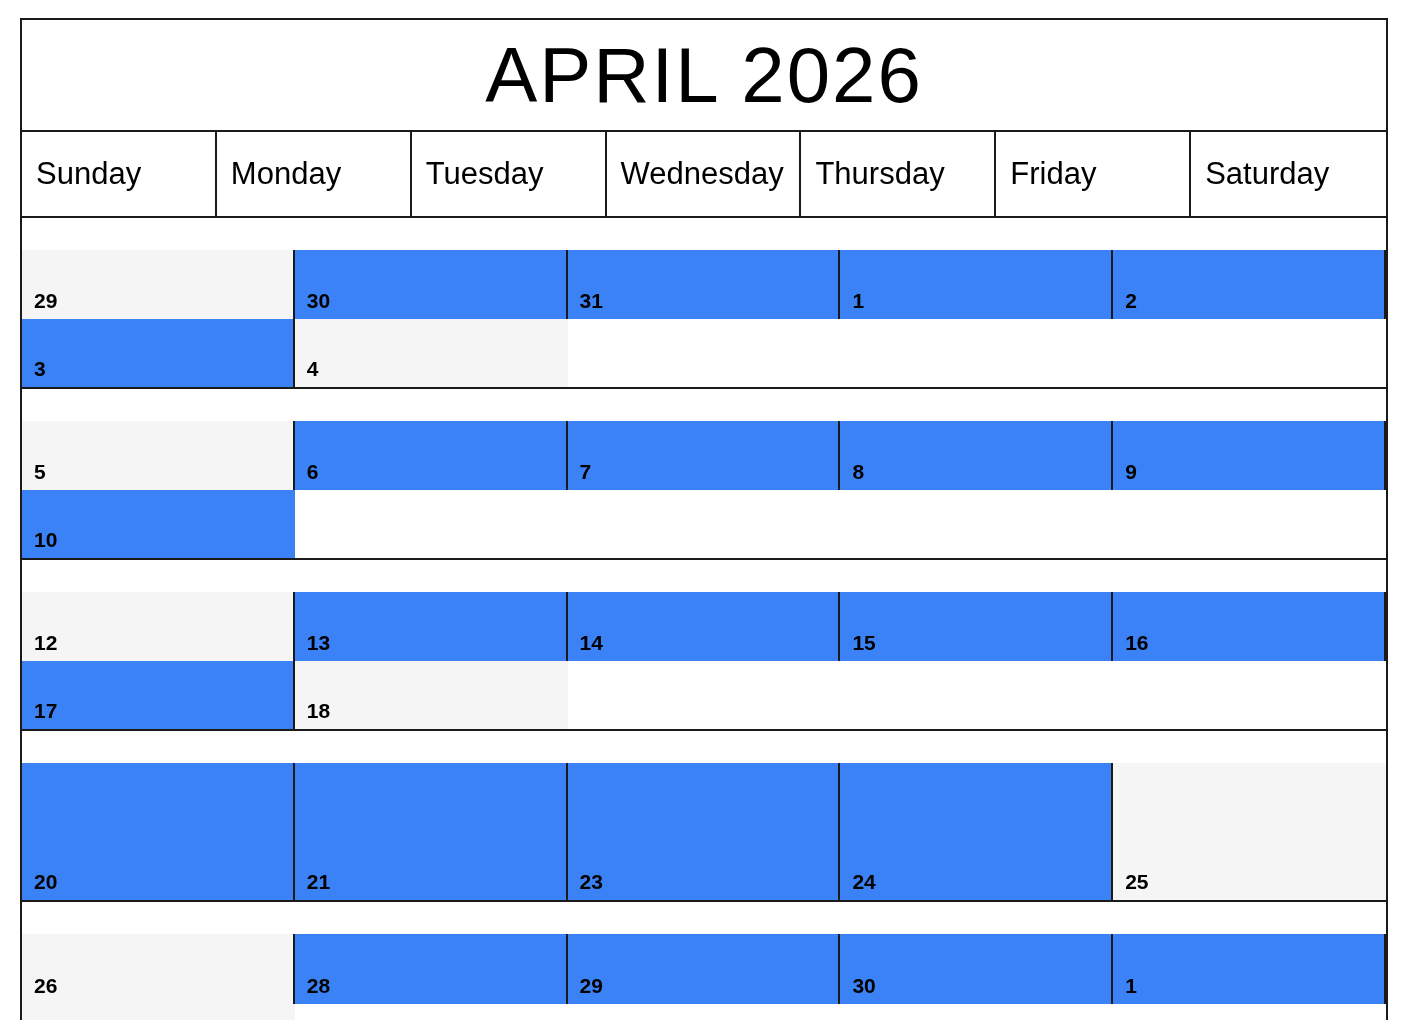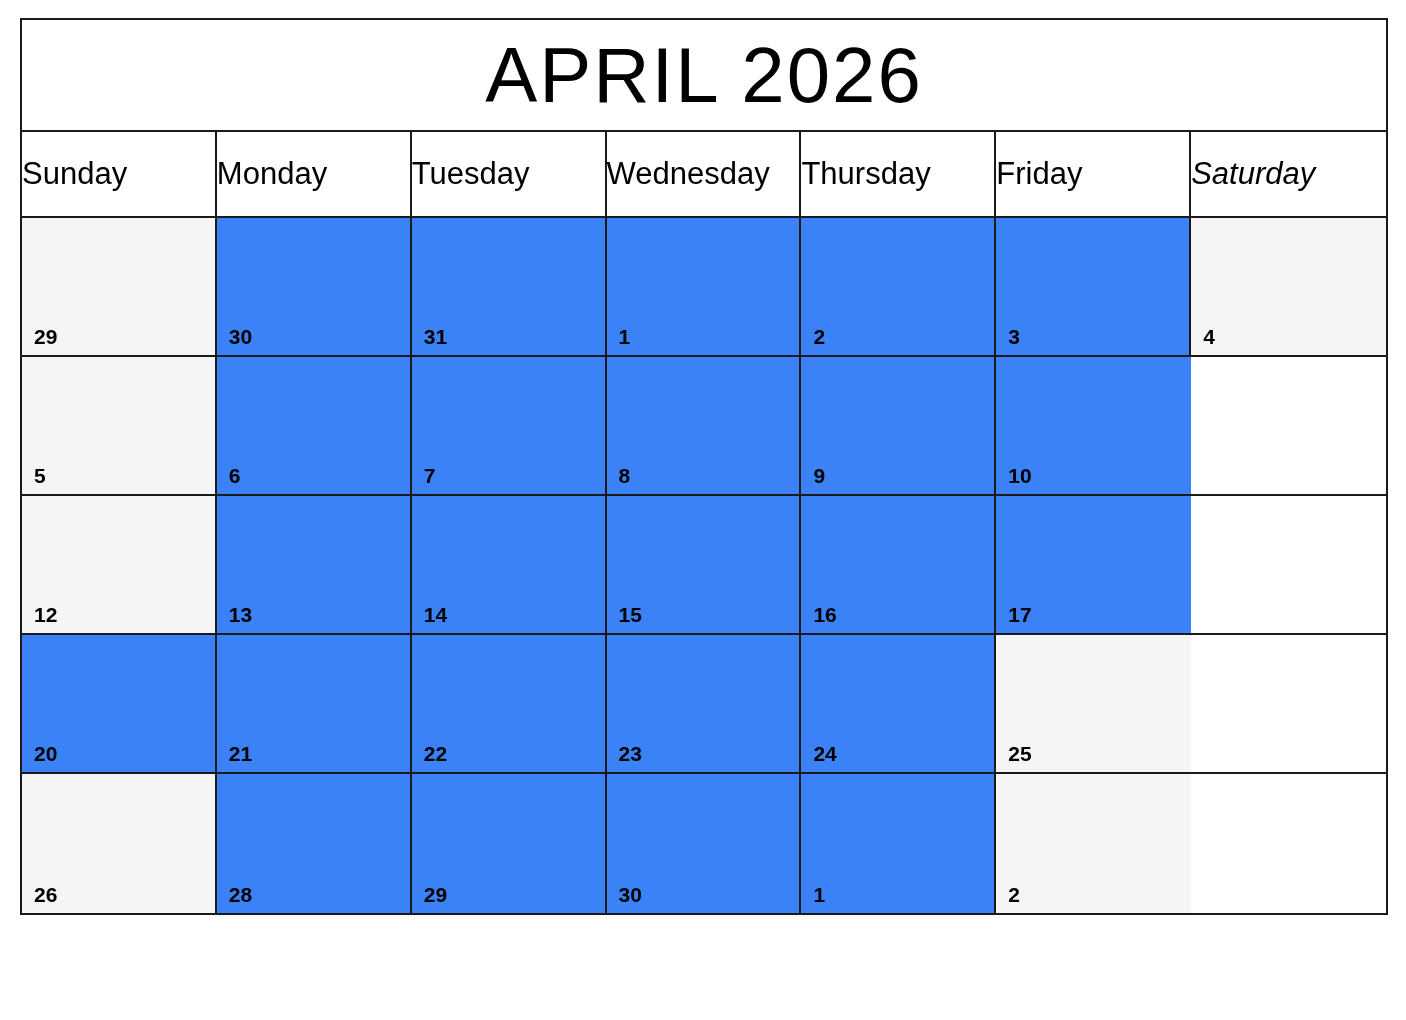--- a/index.html
+++ b/index.html
@@ -48,40 +48,41 @@
     display: grid;
     grid-template-columns: repeat(7, 1fr);
     height: 86px;
     border-bottom: 2px solid #1a1a1a;
     box-sizing: border-box;
   }
   .weekday-cell {
     display: flex;
     align-items: center;
     justify-content: flex-start;
+    padding-left: 14px;
     font-size: 31px;
     font-weight: 400;
     box-sizing: border-box;
     border-right: 2px solid #1a1a1a;
     background: #ffffff;
     text-align: center;
   }
   .weekday-cell:last-child {
     border-right: none;
-    font-style: italic;
   }
   .weeks {
     display: block;
   }
   .week-row {
     display: grid;
-    grid-template-columns: repeat(7, 1fr);
+    grid-template-columns: repeat(5, 1fr);
     height: 139px;
     border-bottom: 2px solid #1a1a1a;
     box-sizing: border-box;
+    margin-top: 32px;
   }
   .week-row:last-child {
     border-bottom: none;
   }
   .day-cell {
     position: relative;
     border-right: 2px solid #1a1a1a;
     box-sizing: border-box;
     background: #3b82f6;
     overflow: hidden;
@@ -196,31 +197,31 @@
           </div>
         <div class="day-cell">
             <span class="day-num">15</span>
           </div>
         <div class="day-cell">
             <span class="day-num">16</span>
           </div>
         <div class="day-cell">
             <span class="day-num">17</span>
           </div>
+        <div class="day-cell weekend">
+            <span class="day-num">18</span>
+          </div>
       </div>
 
       <div class="week-row">
         <div class="day-cell">
             <span class="day-num">20</span>
           </div>
         <div class="day-cell">
             <span class="day-num">21</span>
-          </div>
-        <div class="day-cell">
-            <span class="day-num">22</span>
           </div>
         <div class="day-cell">
             <span class="day-num">23</span>
           </div>
         <div class="day-cell">
             <span class="day-num">24</span>
           </div>
         <div class="day-cell weekend">
             <span class="day-num">25</span>
           </div>

